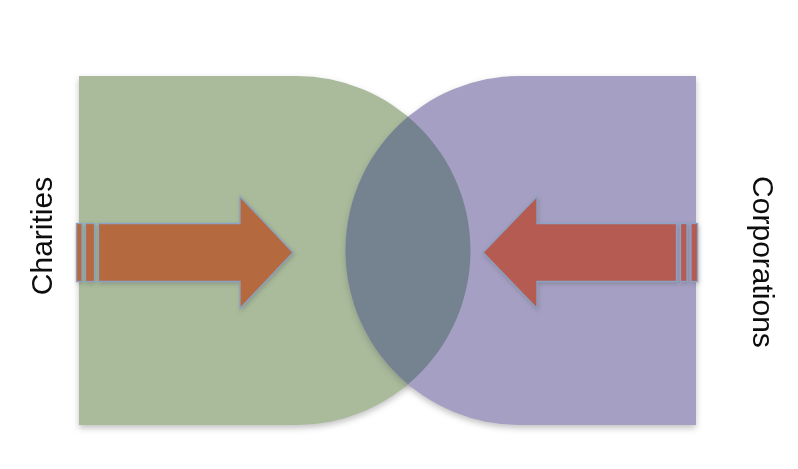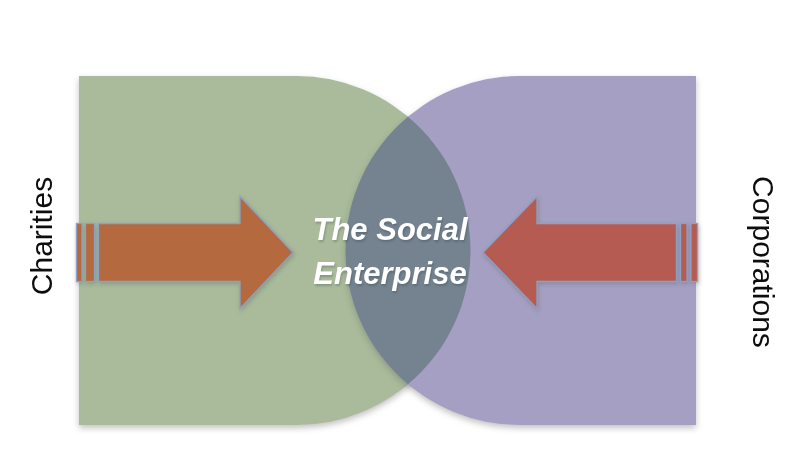--- a/index.html
+++ b/index.html
@@ -81,18 +81,14 @@
       <rect x="691" y="223.5" width="6.5" height="58" fill="#B65B52" stroke="#8BA2C4"></rect>
       <rect x="680.5" y="223.5" width="6.5" height="58" fill="#B65B52" stroke="#8BA2C4"></rect>
       <path d="M 676.5,223.5 L 537,223.5 L 537,196.5 L 483,252.5 L 537,308.5 L 537,281.5 L 676.5,281.5 Z" fill="#B65B52" stroke="#8BA2C4"></path>
     </g>
   </svg>
 
   <div class="side-label left">Charities</div>
 
   <div class="side-label right">Corporations</div>
 
-  <div class="center-label">
-    <div>The Social</div>
-    <div>Enterprise</div>
-  </div>
 
 </div>
 
 </body></html>

